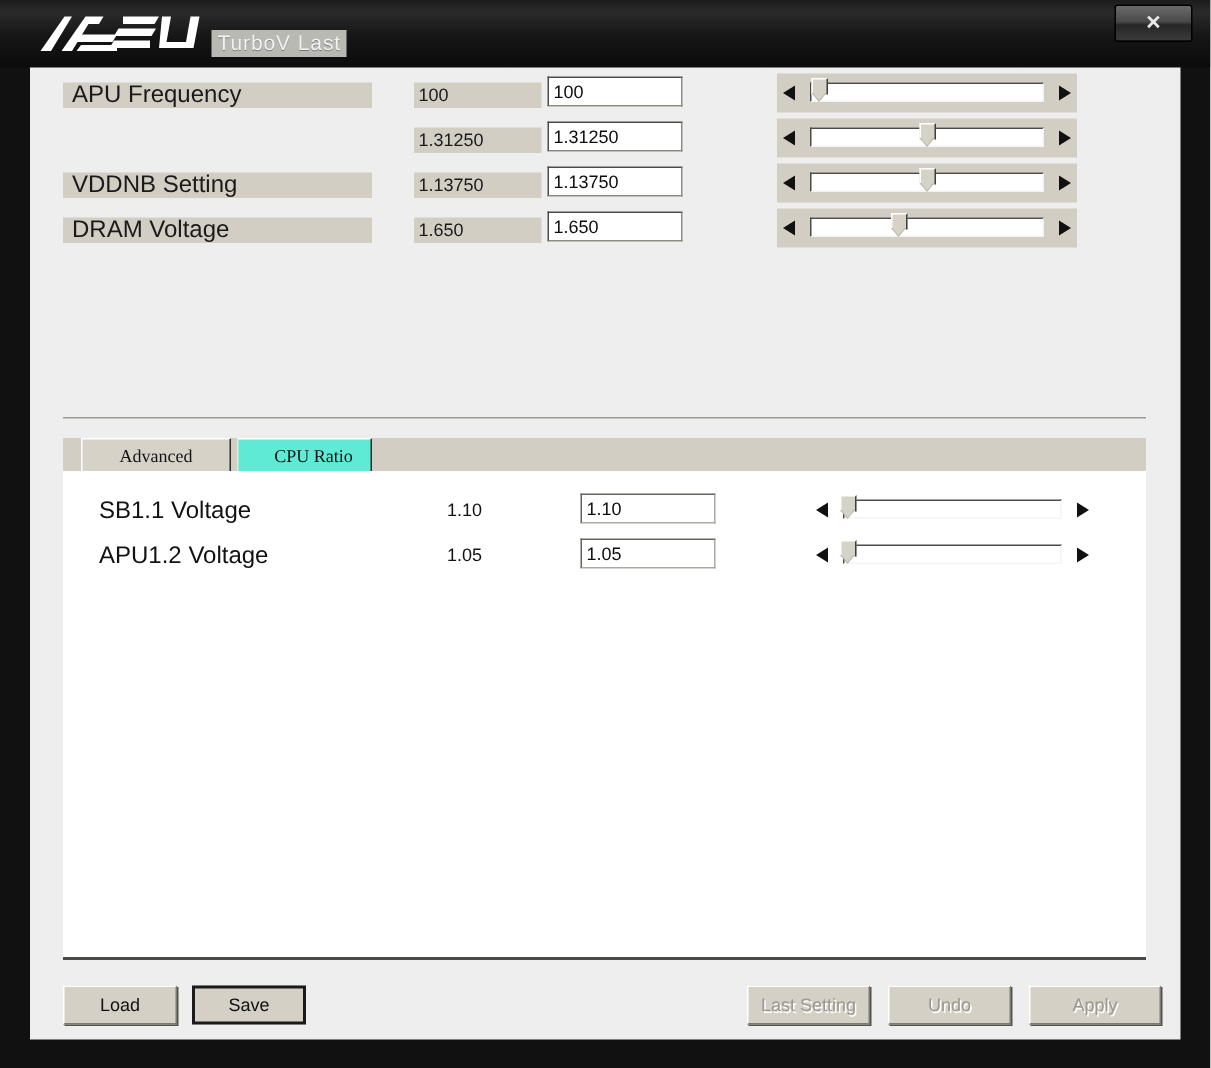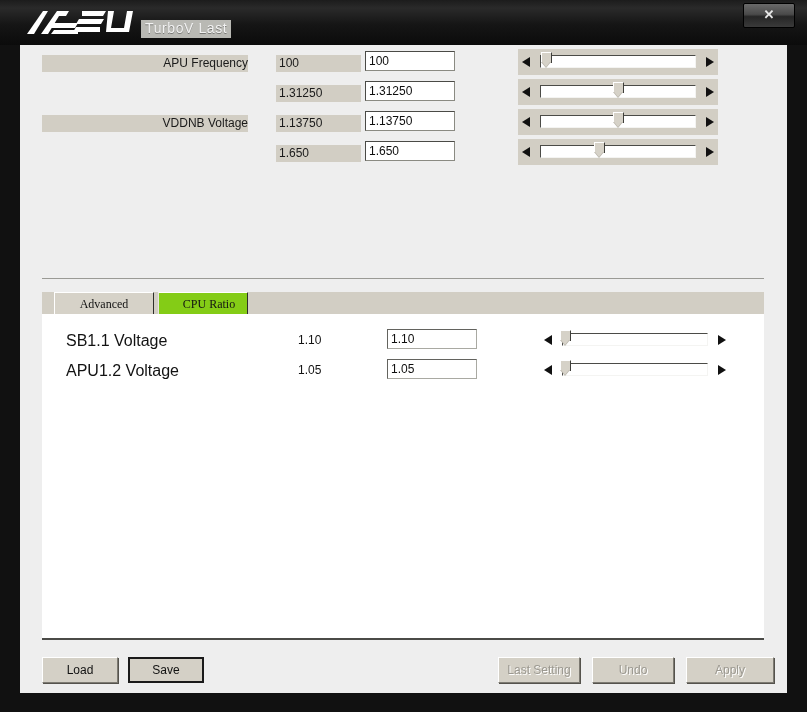--- a/index.html
+++ b/index.html
@@ -77,28 +77,27 @@
   }
   .prow {
     position: relative;
     height: 30px;
   }
   .p-label {
     position: absolute;
     left: 22px; top: 0;
     width: 206px; height: 17px;
     background: #d2cec4;
-    font-size: 12px;
+    font-size: 16px;
     color: #1a1a1a;
     line-height: 17px;
     padding-left: 6px;
     box-sizing: border-box;
     white-space: nowrap;
     overflow: hidden;
-    text-align: right;
   }
   .p-value {
     position: absolute;
     left: 256px; top: 0;
     width: 85px; height: 17px;
     background: #d2cec4;
     font-size: 12px;
     color: #1a1a1a;
     line-height: 17px;
     padding-left: 3px;
@@ -231,21 +230,21 @@
     cursor: pointer;
     white-space: nowrap;
   }
   .tab.active {
     background: #d6d2c8;
     border-top: 1px solid #ffffff;
     border-left: 1px solid #ffffff;
     border-right: 1px solid #2e2e2b;
   }
   .tab.inactive {
-    background: #84cc16;
+    background: #5eead4;
     border-top: 1px solid #ffffff;
     border-left: 1px solid #e8e6e0;
     border-right: 1px solid #2e2e2b;
     padding-left: 12px;
   }
   .tabpanel {
     position: absolute;
     left: 22px; top: 269px;
     width: 722px;
     height: 326px;
@@ -379,37 +378,38 @@
               <div class="thumb" style="left:50%">
                 <div class="t-body"></div>
                 <div class="t-tip"></div>
                 <div class="t-tip-in"></div>
               </div>
             </div>
             <div class="arrow arrow-right"></div>
           </div>
         </div>
         <div class="prow">
-          <div class="p-label">VDDNB Voltage</div>
+          <div class="p-label">VDDNB Setting</div>
           <div class="p-value">1.13750</div>
           <input class="p-input" type="text" value="1.13750" style="">
           <div class="slider-wrap plated">
             <div class="arrow arrow-left"></div>
             <div class="track-box">
               <div class="track"></div>
               <div class="thumb" style="left:50%">
                 <div class="t-body"></div>
                 <div class="t-tip"></div>
                 <div class="t-tip-in"></div>
               </div>
             </div>
             <div class="arrow arrow-right"></div>
           </div>
         </div>
         <div class="prow">
+          <div class="p-label">DRAM Voltage</div>
           <div class="p-value">1.650</div>
           <input class="p-input" type="text" value="1.650" style="">
           <div class="slider-wrap plated">
             <div class="arrow arrow-left"></div>
             <div class="track-box">
               <div class="track"></div>
               <div class="thumb" style="left:38%">
                 <div class="t-body"></div>
                 <div class="t-tip"></div>
                 <div class="t-tip-in"></div>

